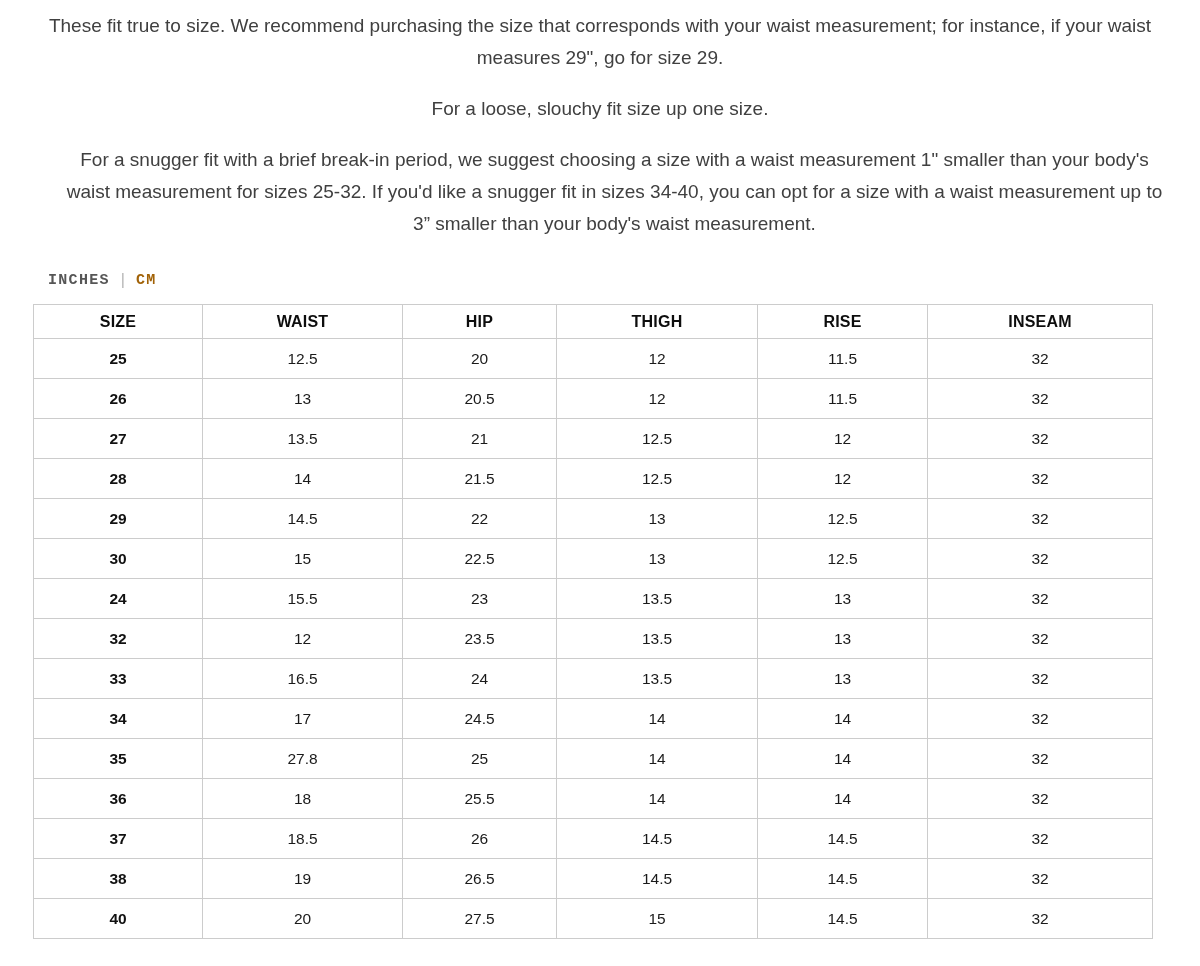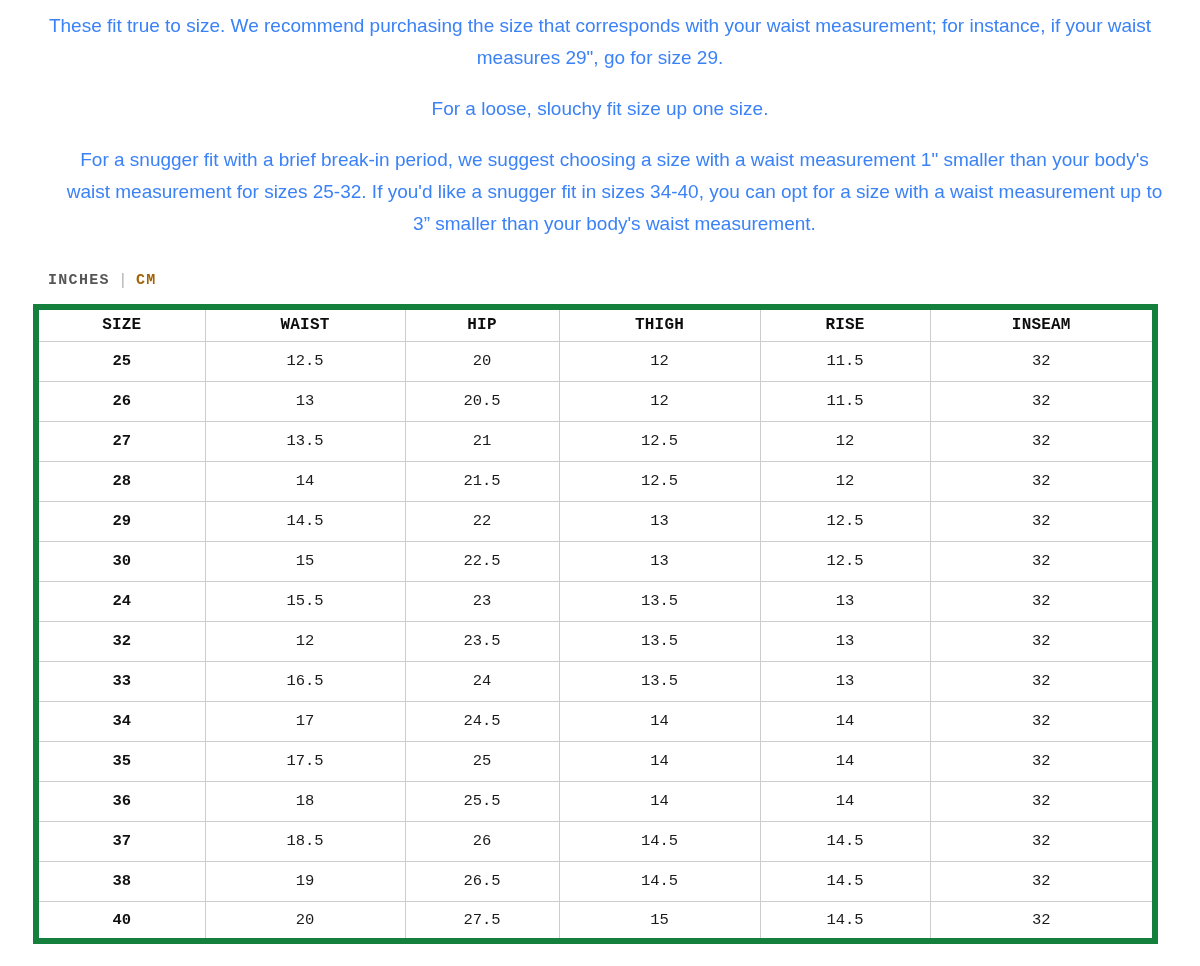--- a/index.html
+++ b/index.html
@@ -14,21 +14,21 @@
   }
   .page {
     width: 1200px;
     height: 966px;
     background: #ffffff;
   }
   
   .intro {
     padding: 10px 34px 0 34px;
     text-align: center;
-    color: #3b82f6;
+    color: #404040;
     font-size: 19px;
     line-height: 32px;
     font-weight: 400;
   }
   .intro p { margin: 0 0 19px 0; }
   .intro p:last-child { margin-bottom: 0; margin-left: 29px; }
 
   
   .unit-row {
     margin: 31px 0 0 48px;
@@ -51,22 +51,21 @@
     position: relative;
     top: -1px;
   }
 
   
   table.size-chart {
     margin: 14px 0 0 33px;
     width: 1119px;
     border-collapse: collapse;
     table-layout: fixed;
-    border: 6px solid #15803d;
-    font-family: Liberation Mono, monospace;
+    border: 1px solid #15803d;
   }
   .size-chart th, .size-chart td {
     border: 1px solid #cccccc;
     text-align: center;
     vertical-align: middle;
     padding: 0;
   }
   .size-chart th {
     height: 34px;
     font-size: 16px;
@@ -197,21 +196,21 @@
         <tr>
           <td class="size-col">34</td>
           <td>17</td>
           <td>24.5</td>
           <td>14</td>
           <td>14</td>
           <td>32</td>
         </tr>
         <tr>
           <td class="size-col">35</td>
-          <td>17.5</td>
+          <td>27.8</td>
           <td>25</td>
           <td>14</td>
           <td>14</td>
           <td>32</td>
         </tr>
         <tr>
           <td class="size-col">36</td>
           <td>18</td>
           <td>25.5</td>
           <td>14</td>

